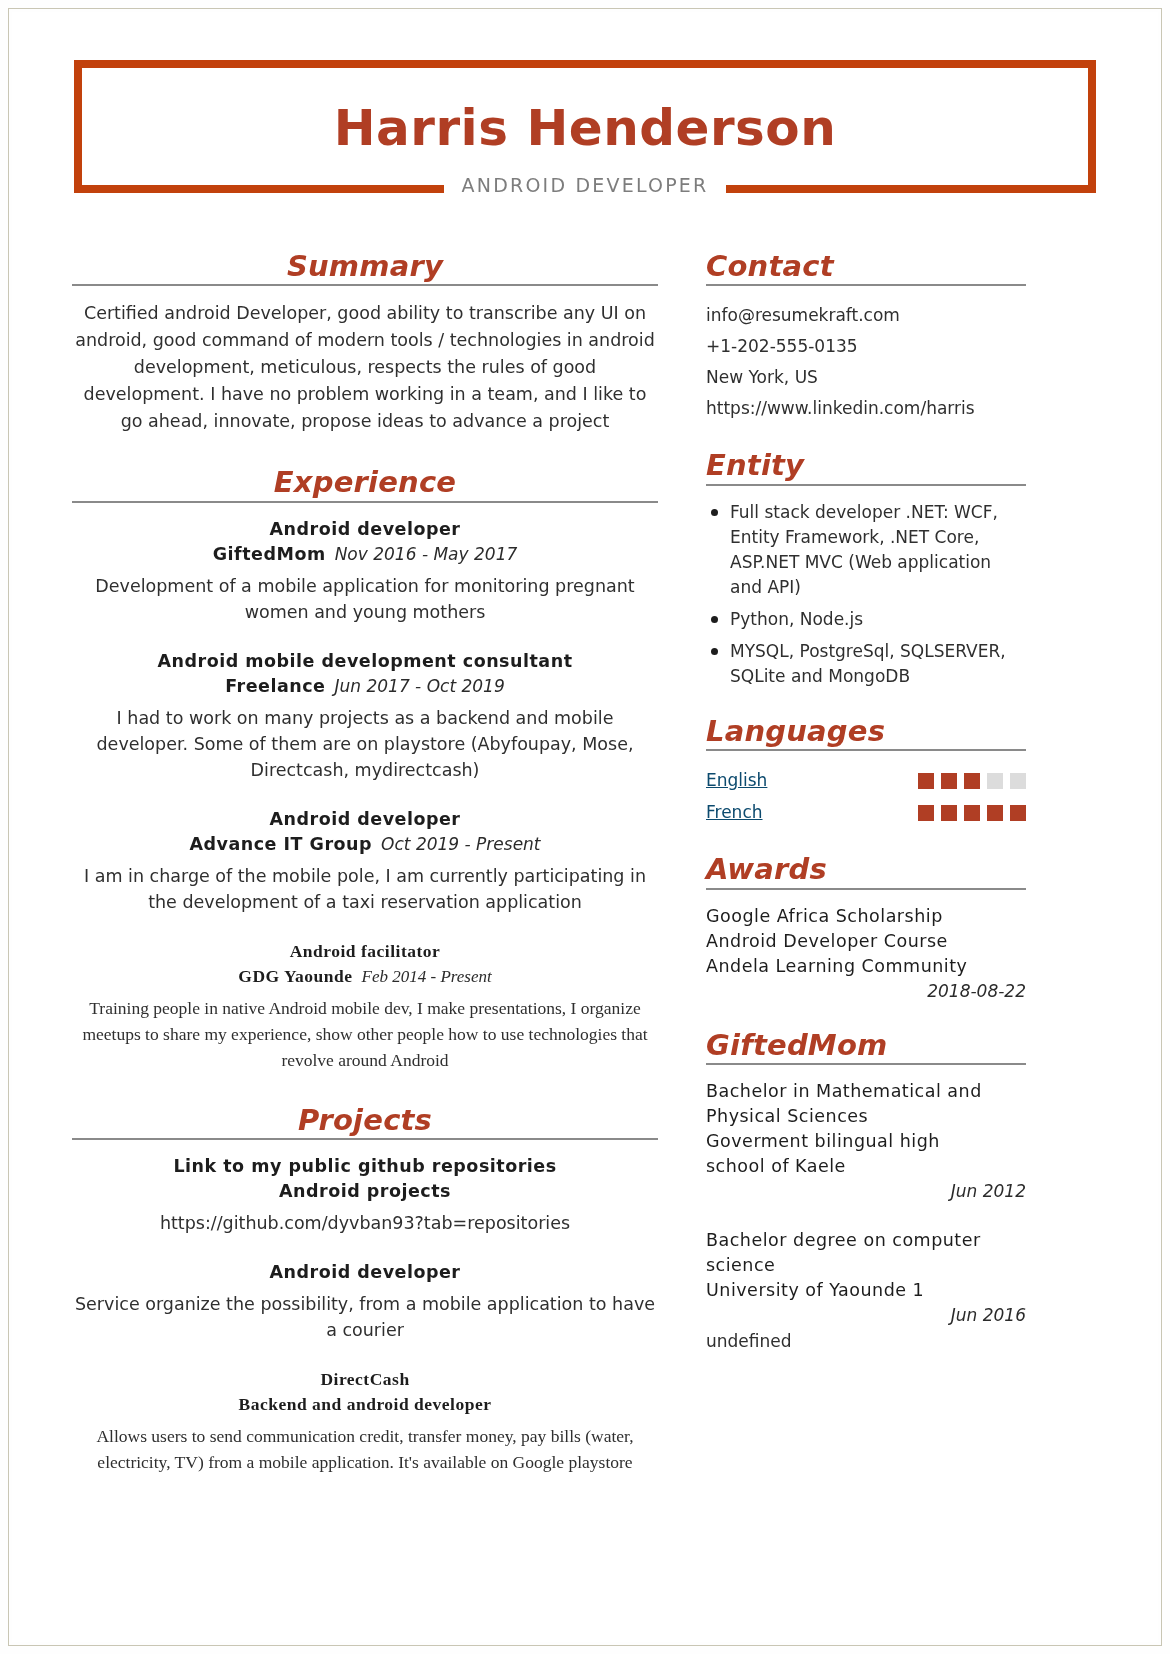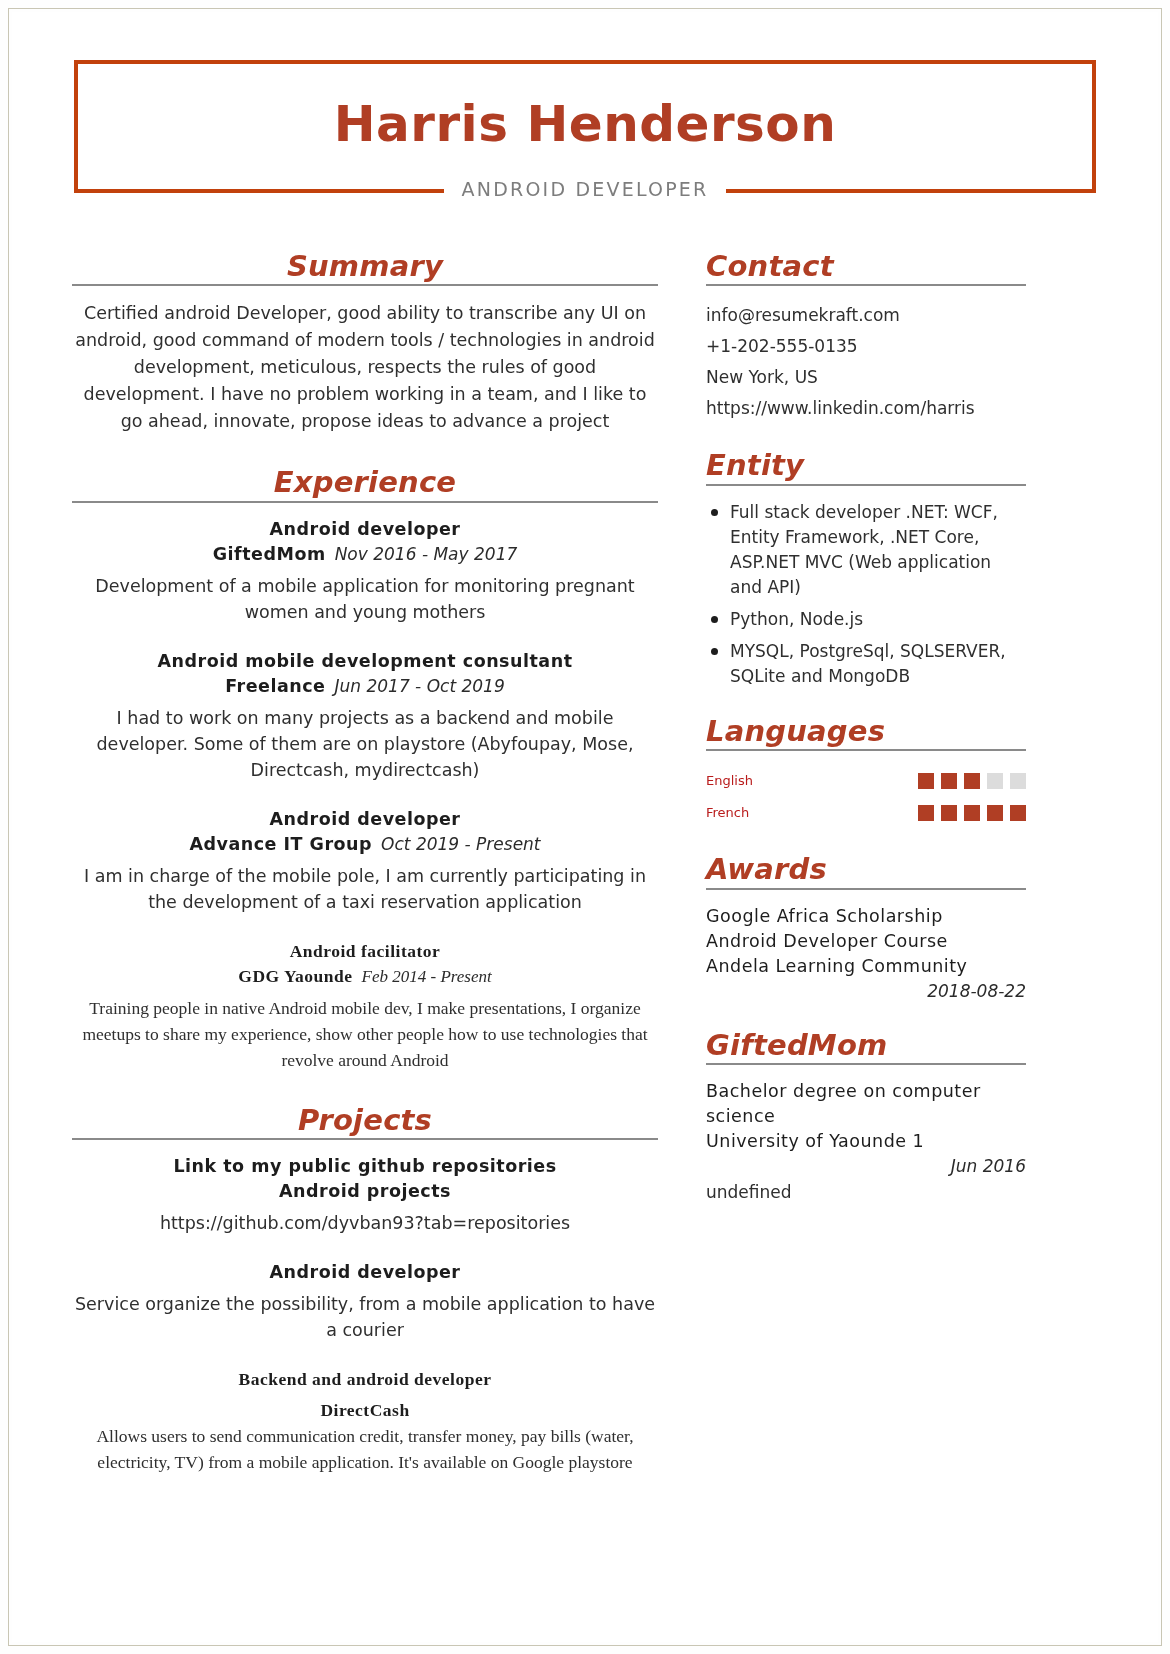--- a/index.html
+++ b/index.html
@@ -35,21 +35,21 @@
     height: 1630px;
     background: #ffffff;
     box-sizing: border-box;
     padding: 48px 60px 0 60px;
   }
 
   
   .header {
     position: relative;
     margin: 0 2px;
-    border: 4px solid #c2410c;
+    border: 8px solid #c2410c;
     height: 133px;
     box-sizing: border-box;
   }
   .name {
     text-align: center;
     color: #b03e24;
     font-family: "DejaVu Sans", sans-serif;
     font-weight: bold;
     font-size: 50px;
     letter-spacing: 0.5px;
@@ -183,22 +183,23 @@
 
   
   .lang-row {
     display: flex;
     align-items: center;
     justify-content: space-between;
     line-height: 31px;
     margin-bottom: 1px;
   }
   .lang-name {
-    font-size: 13px;
-    color: #b91c1c;
+    font-size: 17px;
+    color: #0c4a6e;
+    text-decoration: underline;
   }
   .lang-dots { display: flex; gap: 7px; }
   .sq {
     width: 16px;
     height: 16px;
     display: block;
   }
   .sq.on  { background: #b03e24; }
   .sq.off { background: #dcdcdc; }
 
@@ -303,22 +304,22 @@
             <div class="role" style="margin-bottom:6px;">Android projects</div>
             <div class="desc">https://github.com/dyvban93?tab=repositories</div>
           </div>
 
           <div class="entry">
             <div class="role" style="margin-bottom:6px;">Android developer</div>
             <div class="desc">Service organize the possibility, from a mobile application to have a courier</div>
           </div>
 
           <div class="entry">
+            <div class="role">DirectCash</div>
             <div class="role" style="margin-bottom:6px;">Backend and android developer</div>
-            <div class="role">DirectCash</div>
             <div class="desc">Allows users to send communication credit, transfer money, pay bills (water, electricity, TV) from a mobile application. It's available on Google playstore</div>
           </div>
         </div>
 
       </div>
 
       <div class="col-gap"></div>
 
       <div class="col-right">
 
@@ -383,20 +384,27 @@
             <div class="award-date">2018-08-22</div>
           </div>
         </div>
 
         <div class="spacer-md"></div>
 
         <div class="section">
           <div class="sec-title">GiftedMom</div>
           <div class="sec-rule"></div>
 
+          <div class="edu-entry">
+            <div class="edu-line">Bachelor in Mathematical and</div>
+            <div class="edu-line">Physical Sciences</div>
+            <div class="edu-line">Goverment bilingual high</div>
+            <div class="edu-line">school of Kaele</div>
+            <div class="edu-date">Jun 2012</div>
+          </div>
 
           <div class="edu-entry">
             <div class="edu-line">Bachelor degree on computer</div>
             <div class="edu-line">science</div>
             <div class="edu-line">University of Yaounde 1</div>
             <div class="edu-date">Jun 2016</div>
             <div class="edu-note">undefined</div>
           </div>
         </div>
 

